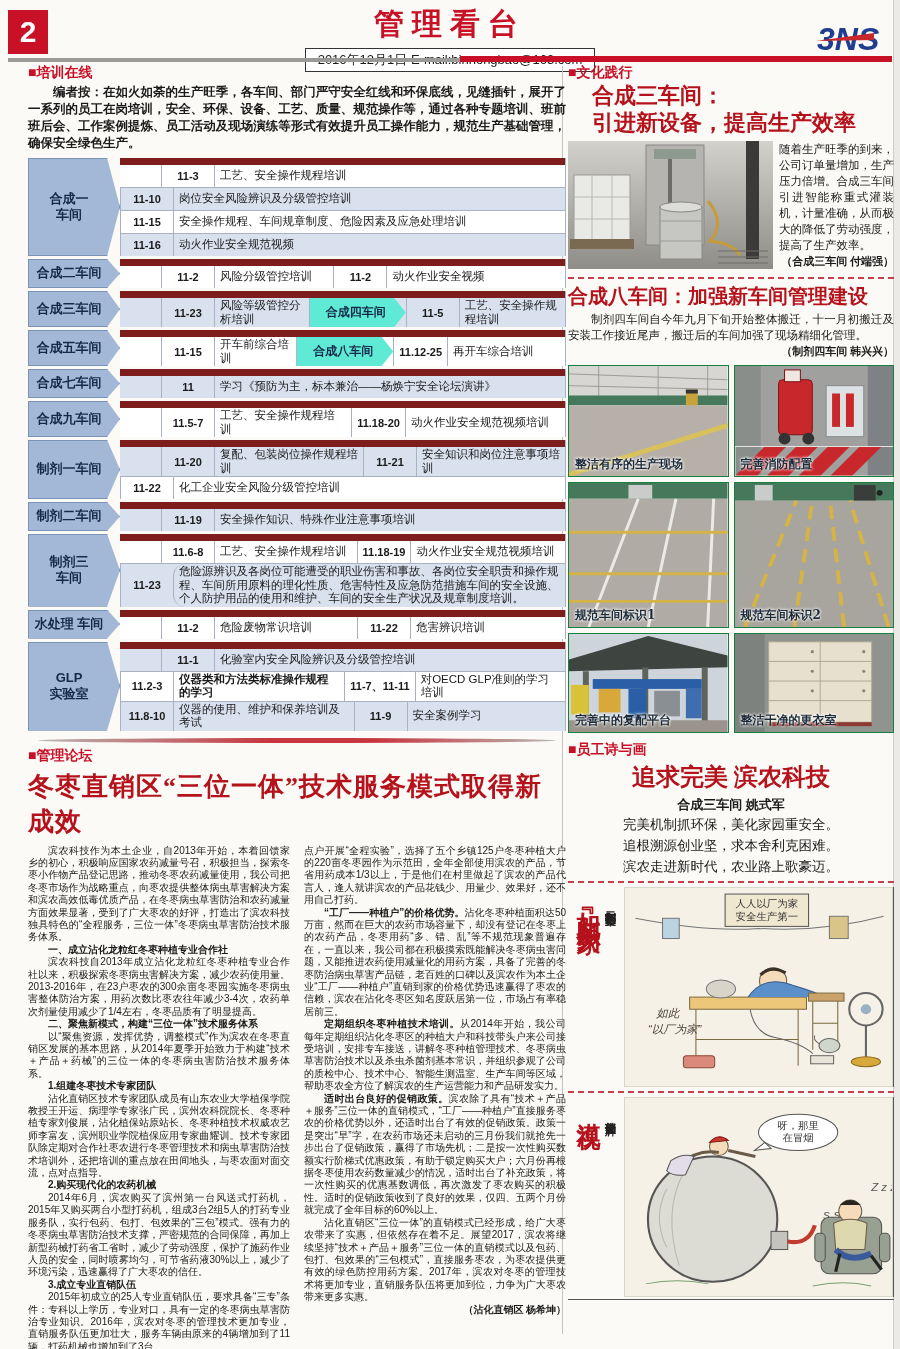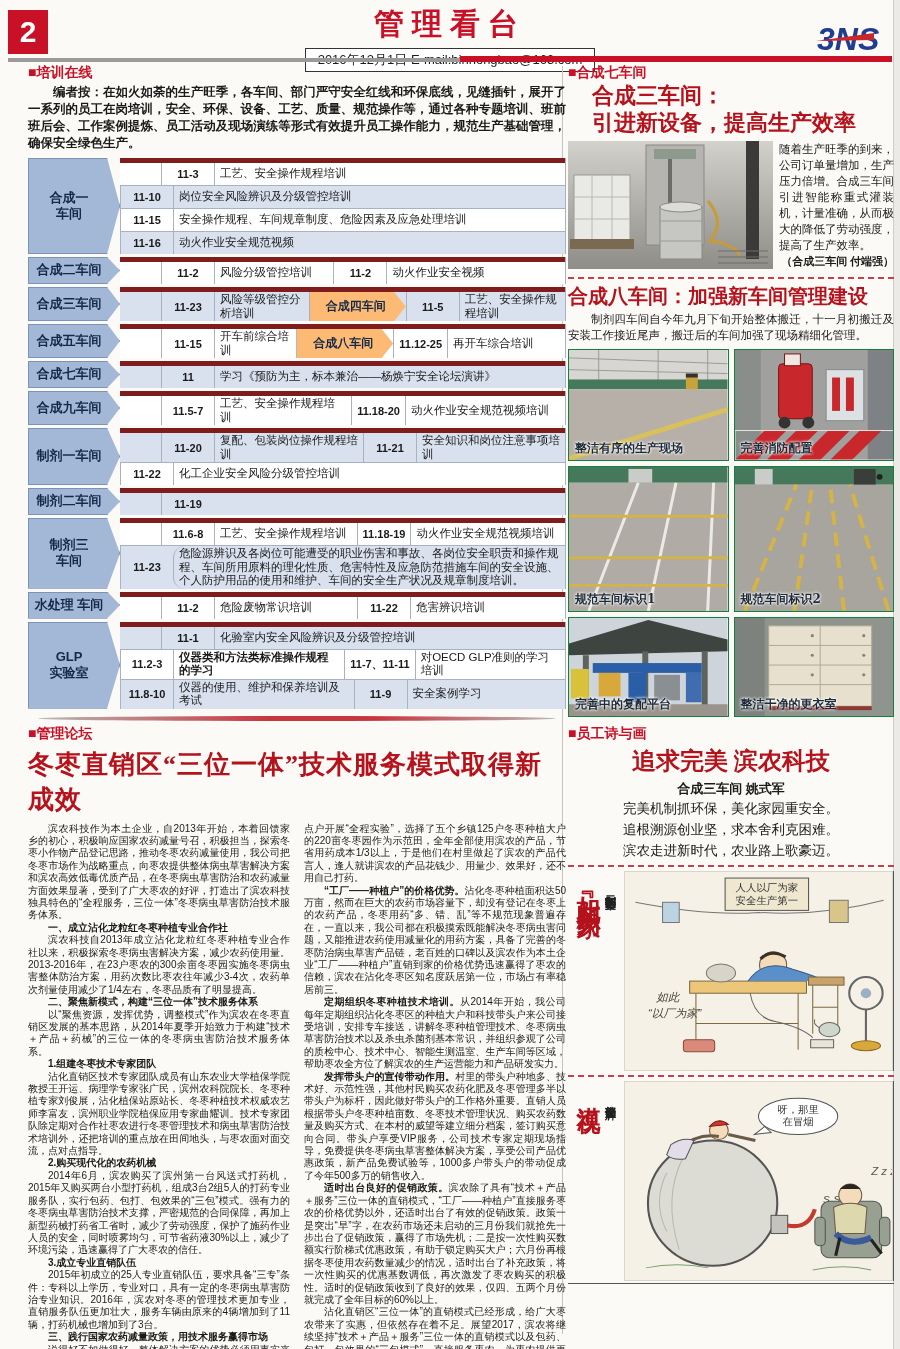--- a/index.html
+++ b/index.html
@@ -27,26 +27,26 @@
                text-indent:2em;margin:2px 0 6px 0;font-family:"Liberation Serif",serif;}
   
   #train-table{width:538px;}
   .band{display:flex;margin-bottom:3px;align-items:stretch;}
   .band-label{flex:0 0 80px;background:#a3b8d6;color:#14294a;font-weight:bold;font-size:13px;
               display:flex;align-items:center;justify-content:center;text-align:center;
               clip-path:polygon(0 0,86% 0,100% 50%,86% 100%,0 100%);padding-right:10px;
               white-space:pre-line;line-height:1.25;border:1px solid #7a94b8;}
   .band-rows{flex:1;display:flex;flex-direction:column;border-right:1px solid #a8b2c2;}
   .trow{display:flex;align-items:stretch;min-height:22px;background:#fff;border-top:1px solid #a8b2c2;}
-  .band .trow:first-child{border-top:5px solid #7f1d1d;padding-left:41px;}
+  .band .trow:first-child{border-top:7px solid #7f1d1d;padding-left:41px;}
   .trow.alt{background:#d9e1ef;}
   .seg{display:flex;align-items:center;padding:1px 5px;font-size:11.5px;border-left:1px solid #a8b2c2;}
   .seg.date{flex:0 0 auto;min-width:42px;justify-content:center;font-weight:bold;font-size:11px;}
   .seg.txt{justify-content:flex-start;line-height:13.5px;}
-  .seg.lbl{flex:0 0 82px;background:#fdba74;font-weight:bold;font-size:12px;justify-content:center;
+  .seg.lbl{flex:0 0 82px;background:#5eead4;font-weight:bold;font-size:12px;justify-content:center;
            clip-path:polygon(0 0,88% 0,100% 50%,88% 100%,0 100%);color:#14294a;padding-right:9px;}
   .swoosh{height:5px;margin:7px 10px 4px 10px;border-radius:50%;
           background:linear-gradient(to right,#b9b7b3,#c8353f 45%,#c8353f 65%,#b9b7b3);}
   
   .forum-title{color:#b5121c;font-size:26px;font-weight:bold;text-align:left;margin:4px 0 6px 0;
                font-family:"Liberation Serif",serif;letter-spacing:1px;}
   .fcols{display:flex;gap:14px;}
   .fcol{width:262px;font-size:10px;line-height:12.4px;text-align:justify;}
   .fp{margin:0;text-indent:2em;}
   .fp.fh{font-weight:bold;}
@@ -205,20 +205,21 @@
               <div class="seg date">11-22</div>
               <div class="seg txt" style="flex: 1 1 0px;">化工企业安全风险分级管控培训</div>
             </div>
           </div>
         </div>
         <div class="band">
           <div class="band-label">制剂二车间</div>
           <div class="band-rows">
             <div class="trow alt">
               <div class="seg date">11-19</div>
+              <div class="seg txt" style="flex: 1 1 0px;">安全操作知识、特殊作业注意事项培训</div>
             </div>
           </div>
         </div>
         <div class="band">
           <div class="band-label">制剂三
 车间</div>
           <div class="band-rows">
             <div class="trow">
               <div class="seg date">11.6-8</div>
               <div class="seg txt" style="flex: 1.1 1 0px;">工艺、安全操作规程培训</div>
@@ -283,30 +284,29 @@
           <p class="fp">2014年6月，滨农购买了滨州第一台风送式打药机，2015年又购买两台小型打药机，组成3台2组5人的打药专业服务队，实行包药、包打、包效果的“三包”模式。强有力的冬枣病虫草害防治技术支撑，严密规范的合同保障，再加上新型药械打药省工省时，减少了劳动强度，保护了施药作业人员的安全，同时喷雾均匀，可节省药液30%以上，减少了环境污染，迅速赢得了广大枣农的信任。</p>
           <p class="fp fh">3.成立专业直销队伍</p>
           <p class="fp">2015年初成立的25人专业直销队伍，要求具备“三专”条件：专科以上学历，专业对口，具有一定的冬枣病虫草害防治专业知识。2016年，滨农对冬枣的管理技术更加专业，直销服务队伍更加壮大，服务车辆由原来的4辆增加到了11辆，打药机械也增加到了3台。</p>
           <p class="fp fh">三、践行国家农药减量政策，用技术服务赢得市场</p>
           <p class="fp">说得好不如做得好，整体解决方案的优势必须用事实来证明。我公司立足于用技术服务赢得市场，通过技术服务人员到田间地头讲解，发放《技术手册》、明白纸等方式向枣农提供冬枣病虫草害整体解决方案。在重点村重</p>
         </div>
       <div class="fcol" id="fcol-right">
           <p class="fp noind">点户开展“全程实验”，选择了五个乡镇125户冬枣种植大户的220亩冬枣园作为示范田，全年全部使用滨农的产品，节省用药成本1/3以上，于是他们在村里做起了滨农的产品代言人，逢人就讲滨农的产品花钱少、用量少、效果好，还不用自己打药。</p>
           <p class="fp"><b>“工厂——种植户”的价格优势。</b>沾化冬枣种植面积达50万亩，然而在巨大的农药市场容量下，却没有登记在冬枣上的农药产品，冬枣用药“多、错、乱”等不规范现象普遍存在，一直以来，我公司都在积极摸索既能解决冬枣病虫害问题，又能推进农药使用减量化的用药方案，具备了完善的冬枣防治病虫草害产品链，老百姓的口碑以及滨农作为本土企业“工厂——种植户”直销到家的价格优势迅速赢得了枣农的信赖，滨农在沾化冬枣区知名度跃居第一位，市场占有率稳居前三。</p>
           <p class="fp"><b>定期组织冬枣种植技术培训。</b>从2014年开始，我公司每年定期组织沾化冬枣区的种植大户和科技带头户来公司接受培训，安排专车接送，讲解冬枣种植管理技术、冬枣病虫草害防治技术以及杀虫杀菌剂基本常识，并组织参观了公司的质检中心、技术中心、智能生测温室、生产车间等区域，帮助枣农全方位了解滨农的生产运营能力和产品研发实力。</p>
-          <p class="fp"><b>发挥带头户的宣传带动作用。</b>村里的带头户种地多、技术好、示范性强，其他村民购买农药化肥及冬枣管理多半以带头户为标杆，因此做好带头户的工作格外重要。直销人员根据带头户冬枣种植亩数、冬枣技术管理状况、购买农药数量及购买方式、在本村的威望等建立细分档案，签订购买意向合同。带头户享受VIP服务，公司技术专家定期现场指导，免费提供冬枣病虫草害整体解决方案，享受公司产品优惠政策，新产品免费试验等，1000多户带头户的带动促成了今年500多万的销售收入。</p>
           <p class="fp"><b>适时出台良好的促销政策。</b>滨农除了具有“技术＋产品＋服务”三位一体的直销模式，“工厂——种植户”直接服务枣农的价格优势以外，还适时出台了有效的促销政策。政策一是突出“早”字，在农药市场还未启动的三月份我们就抢先一步出台了促销政策，赢得了市场先机；二是按一次性购买数额实行阶梯式优惠政策，有助于锁定购买大户；六月份再根据冬枣使用农药数量减少的情况，适时出台了补充政策，将一次性购买的优惠基数调低，再次激发了枣农购买的积极性。适时的促销政策收到了良好的效果，仅四、五两个月份就完成了全年目标的60%以上。</p>
           <p class="fp">沾化直销区“三位一体”的直销模式已经形成，给广大枣农带来了实惠，但依然存在着不足。展望2017，滨农将继续坚持“技术＋产品＋服务”三位一体的直销模式以及包药、包打、包效果的“三包模式”，直接服务枣农，为枣农提供更有效的绿色防控用药方案。2017年，滨农对冬枣的管理技术将更加专业，直销服务队伍将更加到位，力争为广大枣农带来更多实惠。<span class="byline-inline">（沾化直销区 杨希坤）</span></p>
         </div>
     </div>
     <div class="forum-bottom"></div>
   </div>
 
   <div id="rightcol">
-    <div class="sec-head">■合成七车间</div>
+    <div class="sec-head">■文化践行</div>
     <div class="cul-title">合成三车间：</div>
     <div class="cul-title">引进新设备，提高生产效率</div>
 
     <div class="a1">
       <figure>
         <svg viewBox="0 0 205 128" preserveAspectRatio="none">
           <defs>
             <linearGradient id="gph" x1="0" y1="0" x2="0" y2="1">
               <stop offset="0" stop-color="#d3d1cc"></stop>
                 <stop offset="1" stop-color="#8f8d88"></stop>
@@ -328,20 +328,21 @@
         </svg>
       </figure>
       <div class="a1-body">随着生产旺季的到来，公司订单量增加，生产压力倍增。合成三车间引进智能称重式灌装机，计量准确，从而极大的降低了劳动强度，提高了生产效率。</div>
       <span class="art-byline">（合成三车间 付端强）</span>
     </div>
 
     <div class="ddiv"></div>
 
     <div class="a2-title">合成八车间：加强新车间管理建设</div>
     <p class="a2-body">制剂四车间自今年九月下旬开始整体搬迁，十一月初搬迁及安装工作接近尾声，搬迁后的车间加强了现场精细化管理。</p>
+    <span class="art-byline">（制剂四车间 韩兴兴）</span>
 
     <div class="pgrid">
       <div class="pcell">
         <svg viewBox="0 0 160 112" preserveAspectRatio="none">
           <rect width="160" height="34" fill="#d7d6d2"></rect>
           <path d="M0 8L160 14M0 20L160 24M30 0v34M90 0v34M140 0v34" stroke="#9b9a96" fill="none"></path>
           <rect y="30" width="160" height="10" fill="#46795c"></rect>
           <rect y="40" width="160" height="72" fill="#b7b0a8"></rect>
           <polygon points="0,108 160,58 160,63 0,113" fill="#d8c15a"></polygon>
           <rect x="118" y="24" width="12" height="16" fill="#c8a23a"></rect>

